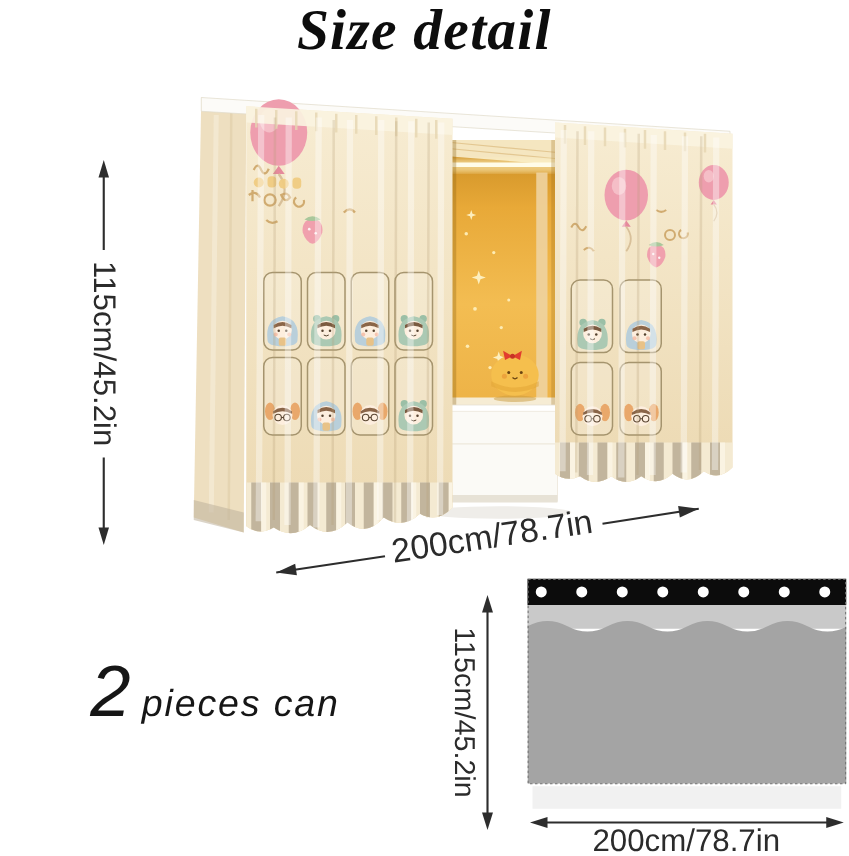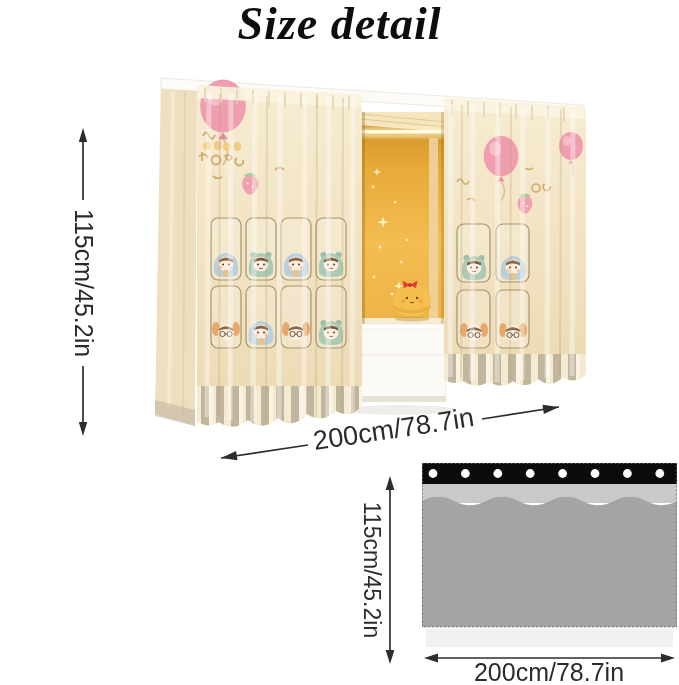--- a/index.html
+++ b/index.html
@@ -329,20 +329,23 @@
     <g transform="translate(13,62) rotate(-8.6)">
         <polygon class="dimhead" points="0,0 16,-4.6 16,4.6"></polygon>
       </g>
     <g transform="translate(351,11) rotate(-8.6)">
         <polygon class="dimhead" points="0,0 -16,-4.6 -16,4.6"></polygon>
       </g>
     <text class="dimtext" transform="translate(187,42) rotate(-8.6)" text-anchor="middle" font-size="27">200cm/78.7in</text>
   </svg>
 
   <div class="note">
+    <div class="l1">
+      <span class="big">2</span><span class="rest">pieces can</span>
+    </div>
   </div>
 
   <svg style="left:352px;top:455px" width="327" height="230" viewBox="0 0 327 230">
     <defs>
       <linearGradient id="fgrad" x1="0" y1="0" x2="0" y2="1" gradientUnits="userSpaceOnUse">
         <stop offset="0" stop-color="#ffffff" stop-opacity="0.95"></stop>
         <stop offset="0.75" stop-color="#ffffff" stop-opacity="0.75"></stop>
         <stop offset="1" stop-color="#ffffff" stop-opacity="0"></stop>
       </linearGradient>
       <filter id="fblur">

